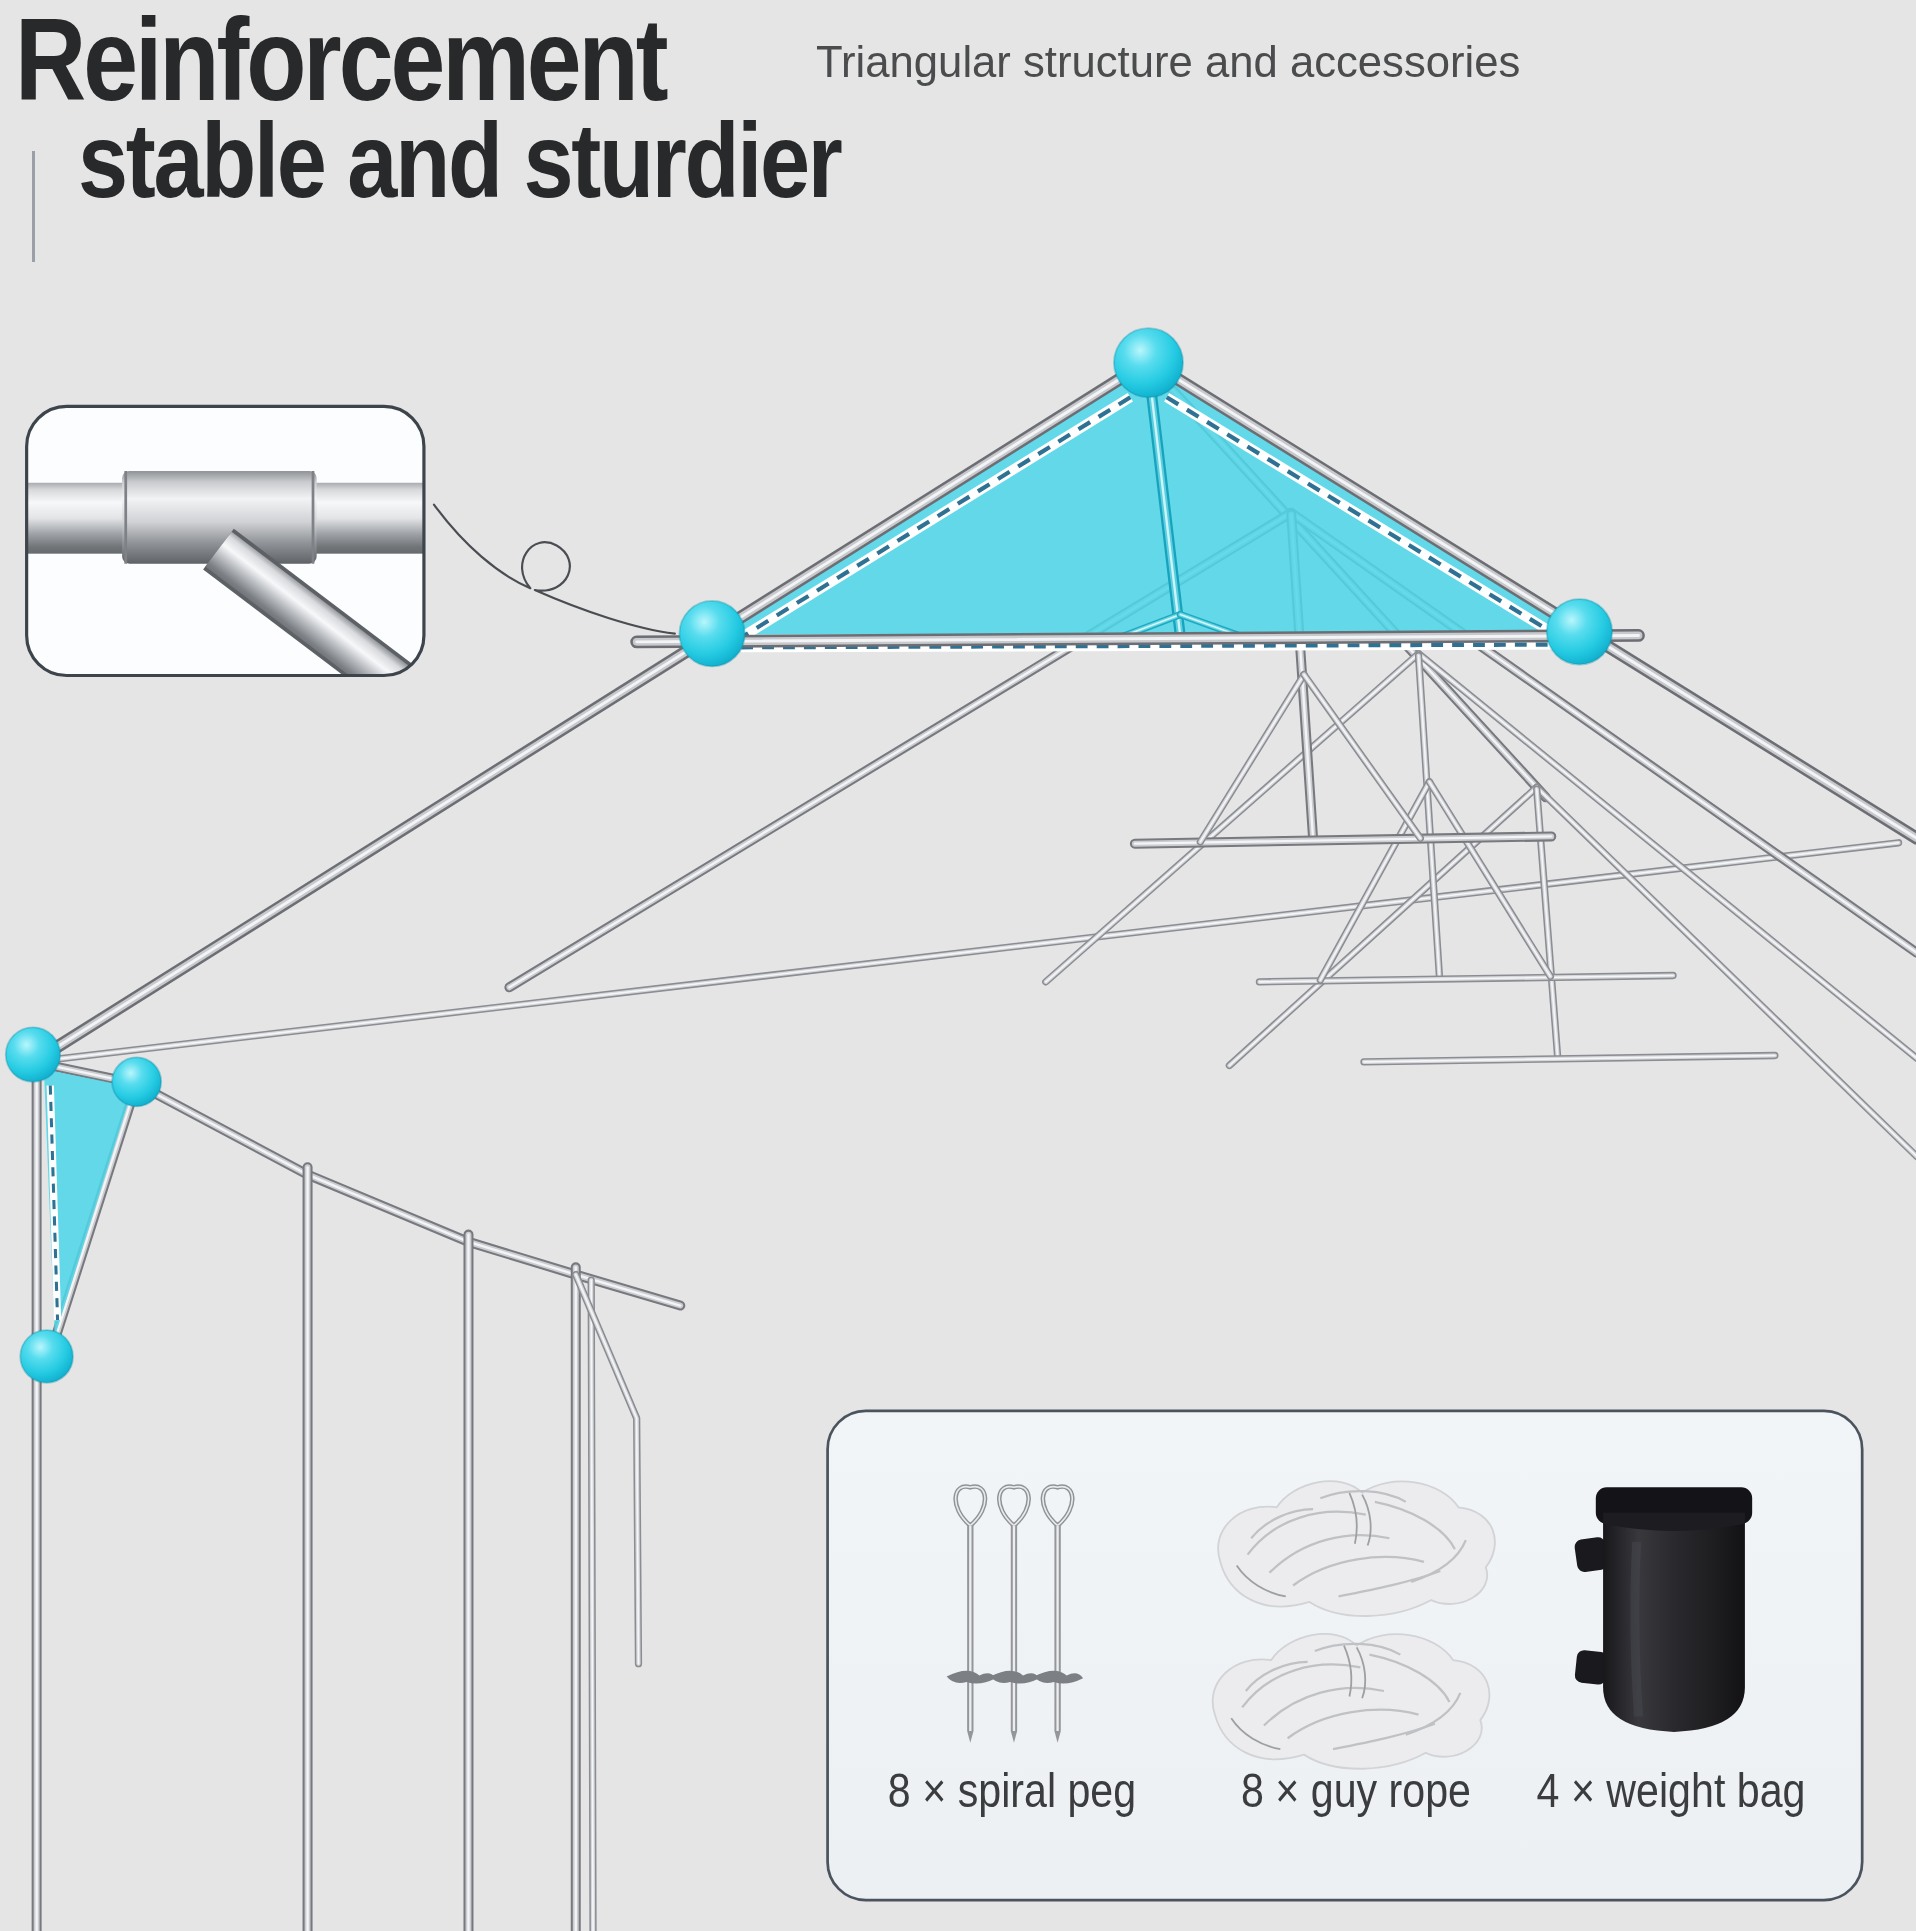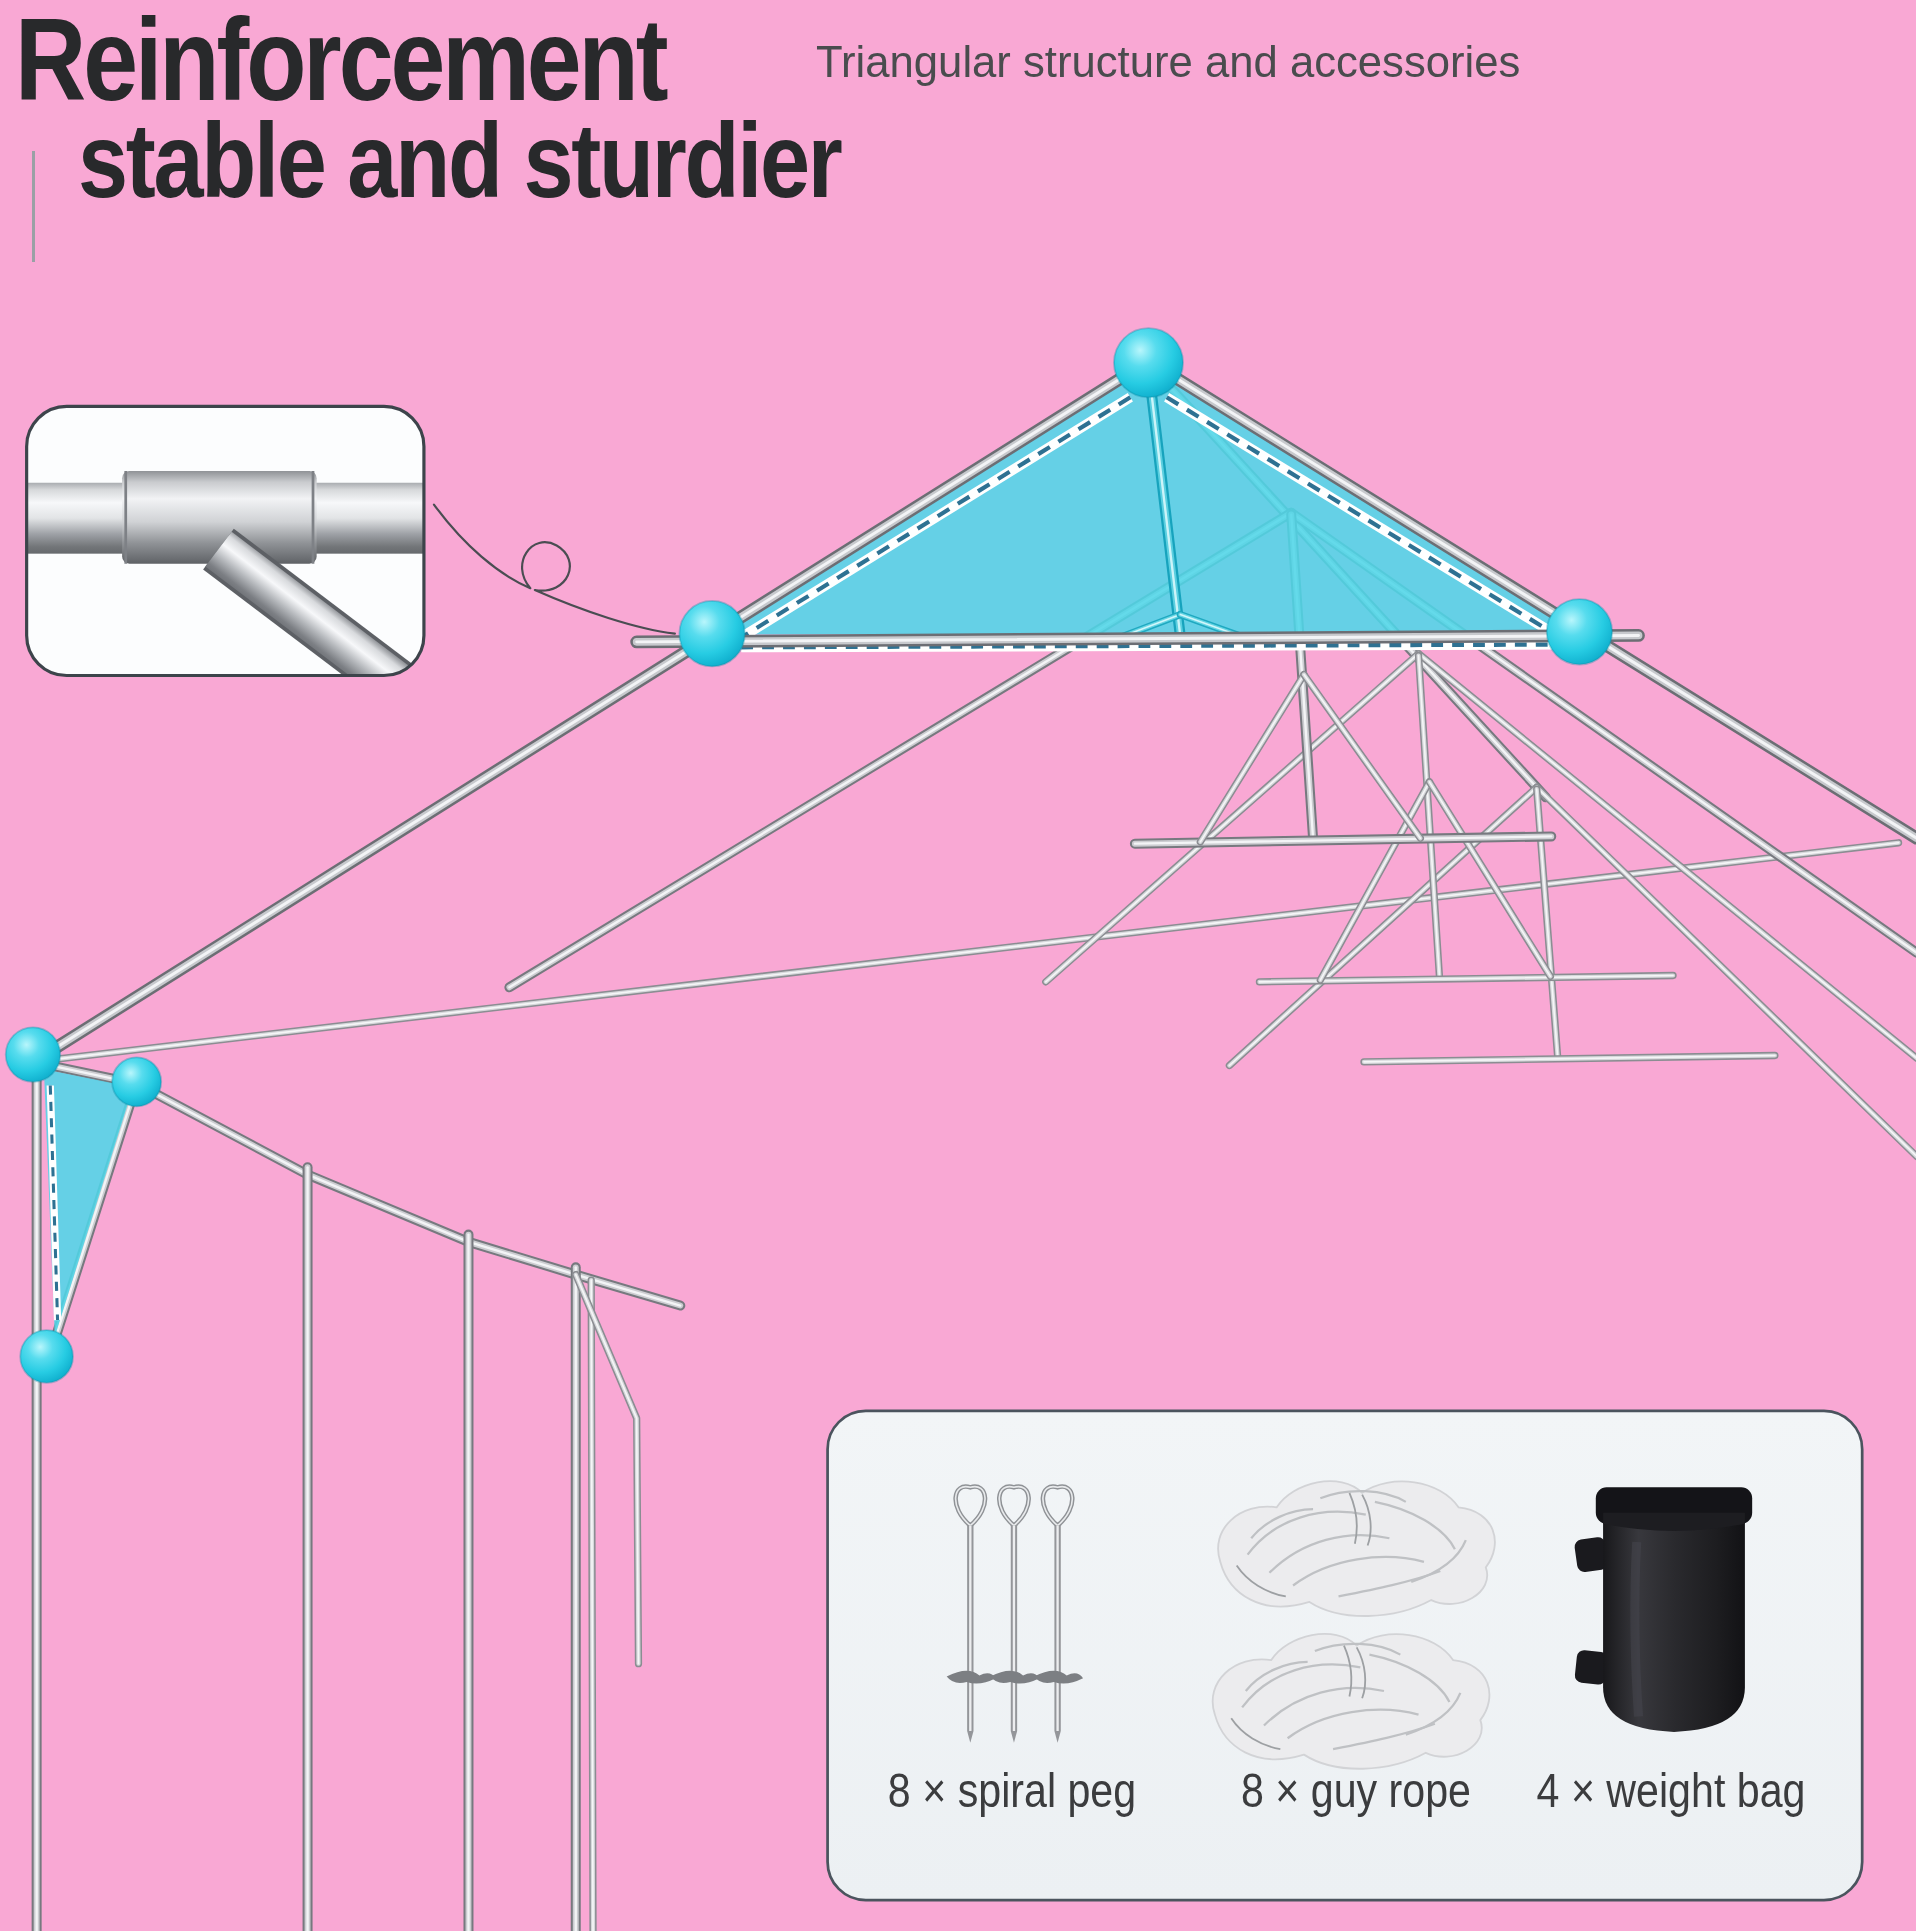--- a/index.html
+++ b/index.html
@@ -1,16 +1,16 @@
 <!DOCTYPE html>
 <html style="font-size:14.5px"><head>
 <meta charset="utf-8">
 <style>
   html,body{margin:0;padding:0;background:#ffffff;}
-  .canvas{position:relative;width:1917px;height:1931px;background:#f9a8d4;overflow:hidden;
+  .canvas{position:relative;width:1917px;height:1931px;background:#e5e5e5;overflow:hidden;
           font-family:"Liberation Sans",sans-serif;}
   .scene{position:absolute;left:0;top:0;width:1917px;height:1931px;}
   .title1{position:absolute;left:14.5px;top:0px;font-size:116px;font-weight:800;color:#28292b;
           letter-spacing:-3.6px;transform:scaleX(.85);transform-origin:left top;white-space:nowrap;line-height:1.05;}
   .subtitle{position:absolute;left:816px;top:36px;font-size:45px;font-weight:300;color:#4a4c4e;
           white-space:nowrap;transform:scaleX(.97);transform-origin:left top;}
   .title2{position:absolute;left:78px;top:105px;font-size:106px;font-weight:800;color:#28292b;
           letter-spacing:-2.7px;transform:scaleX(.85);transform-origin:left top;white-space:nowrap;line-height:1.05;}
   .accent-bar{position:absolute;left:32px;top:151px;width:2.7px;height:111px;background:#9aa0a5;}
   .item-label{position:absolute;top:1762px;font-size:49px;font-weight:400;color:#3b3c3e;

